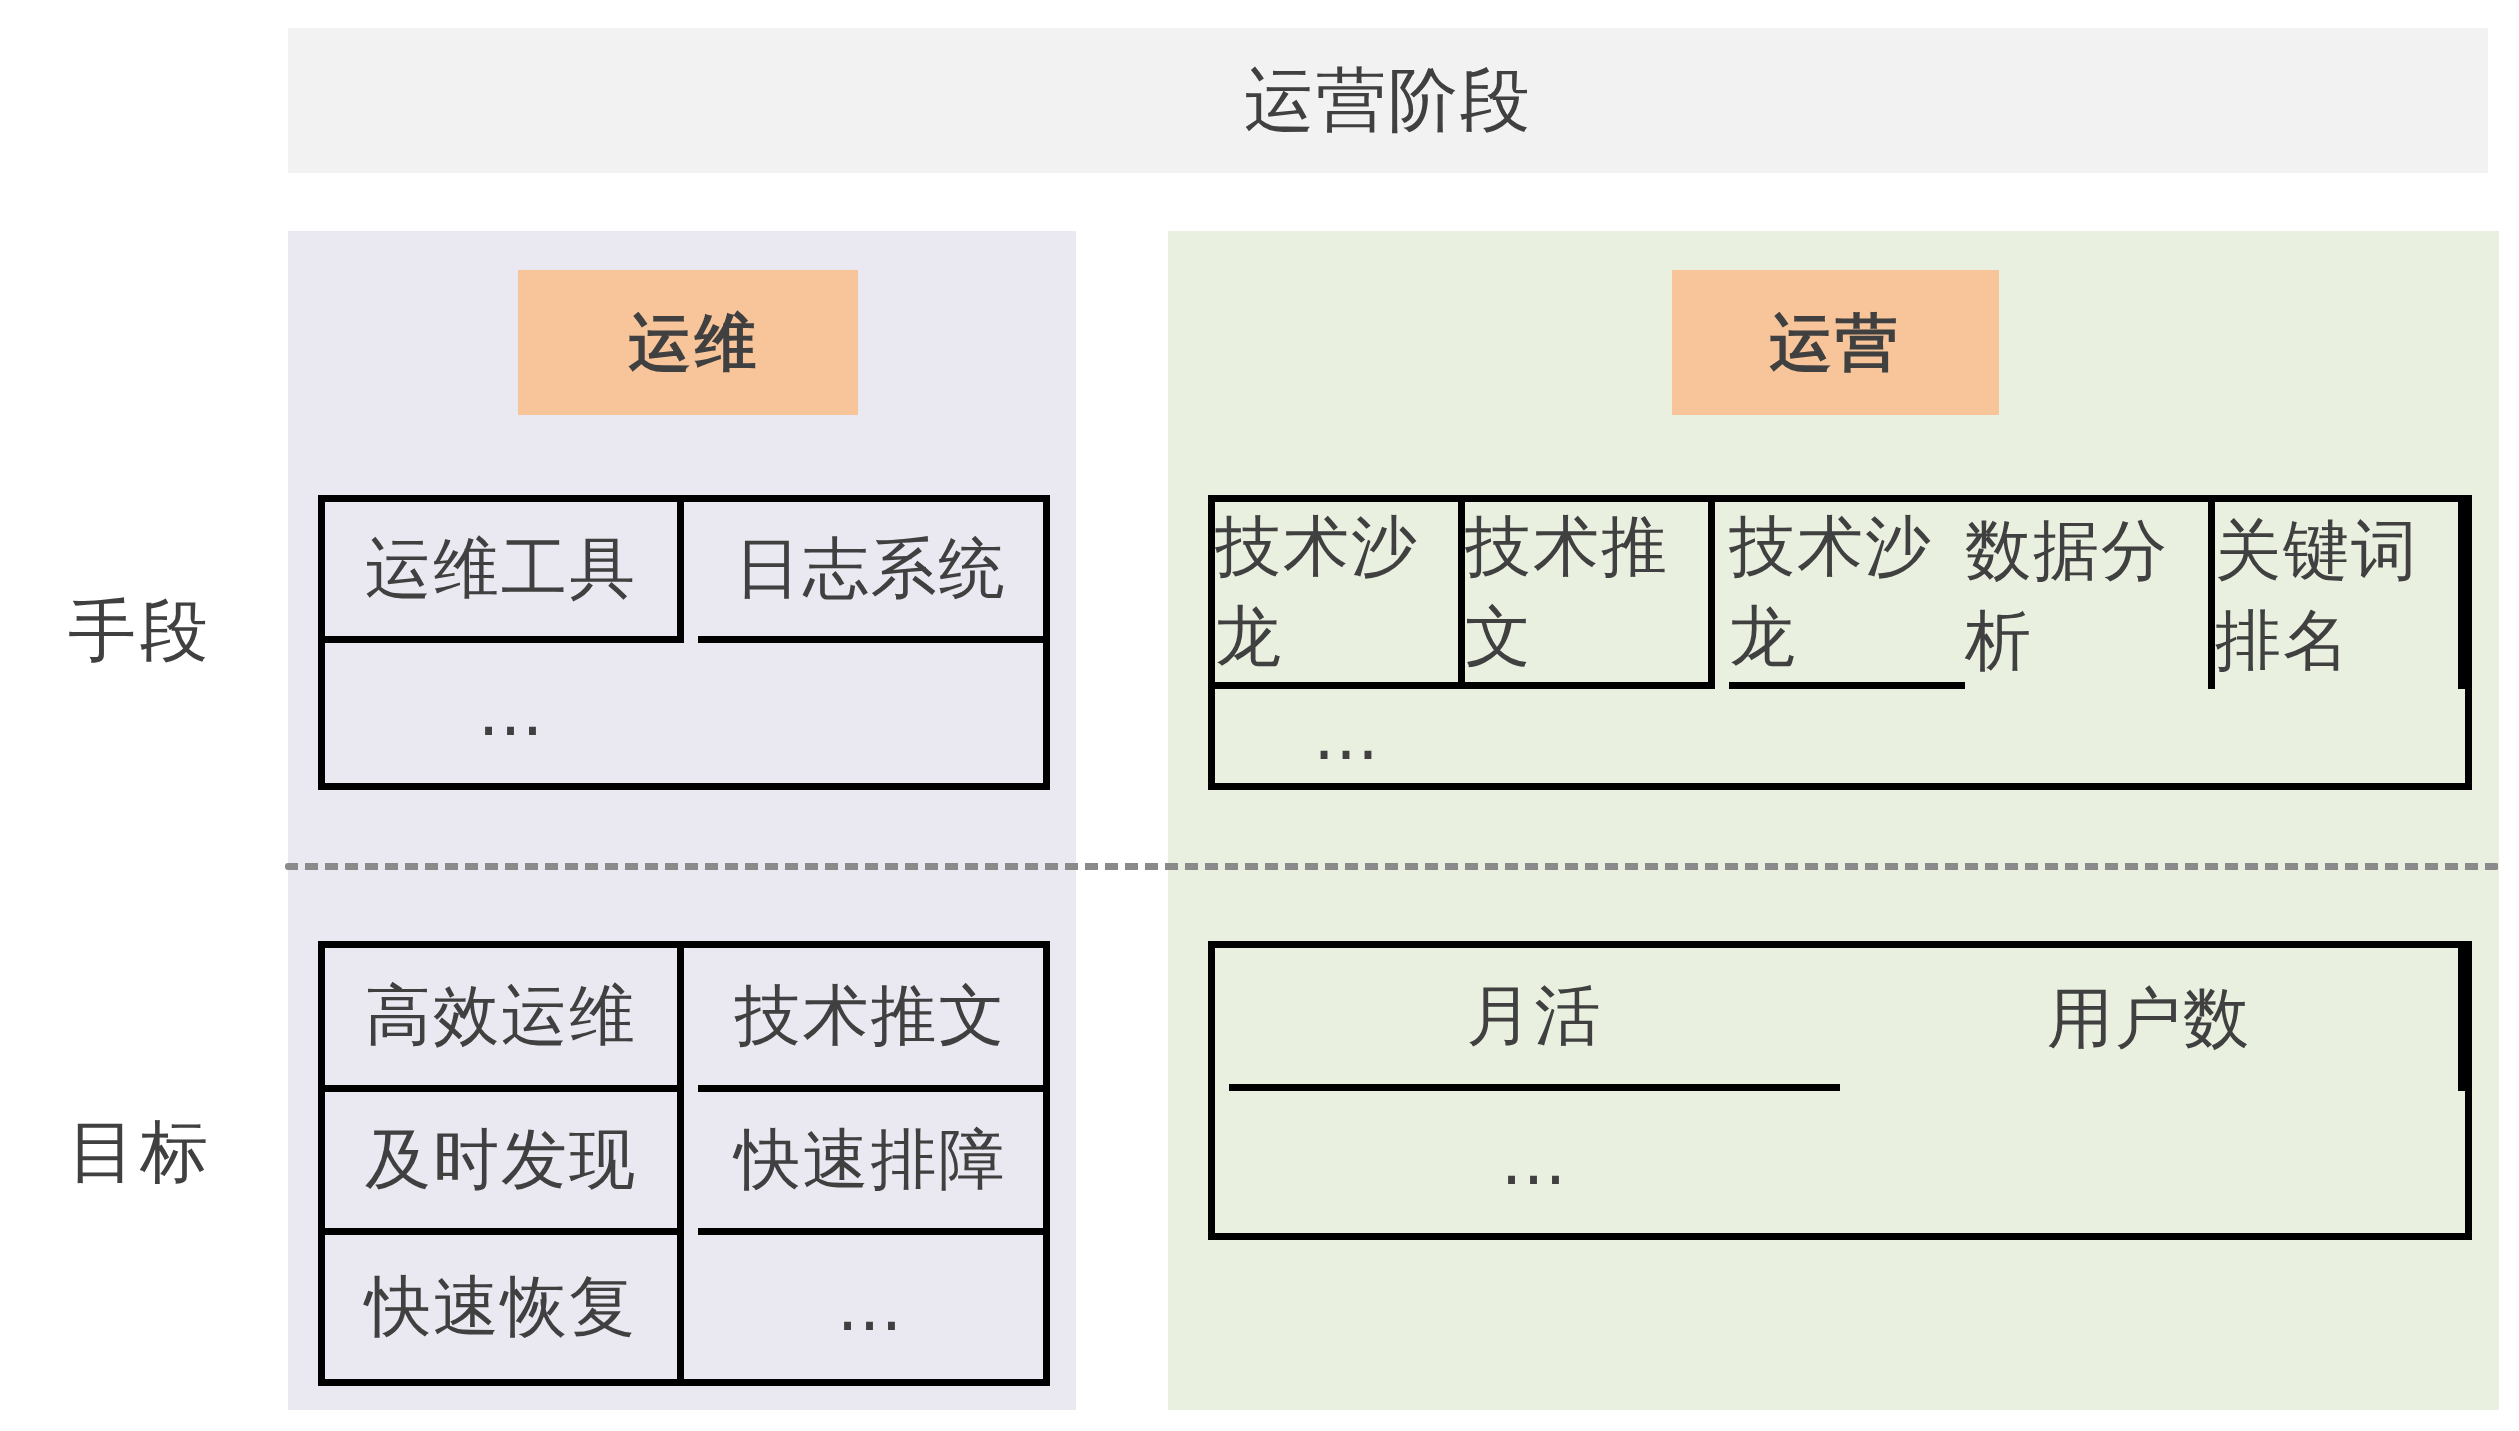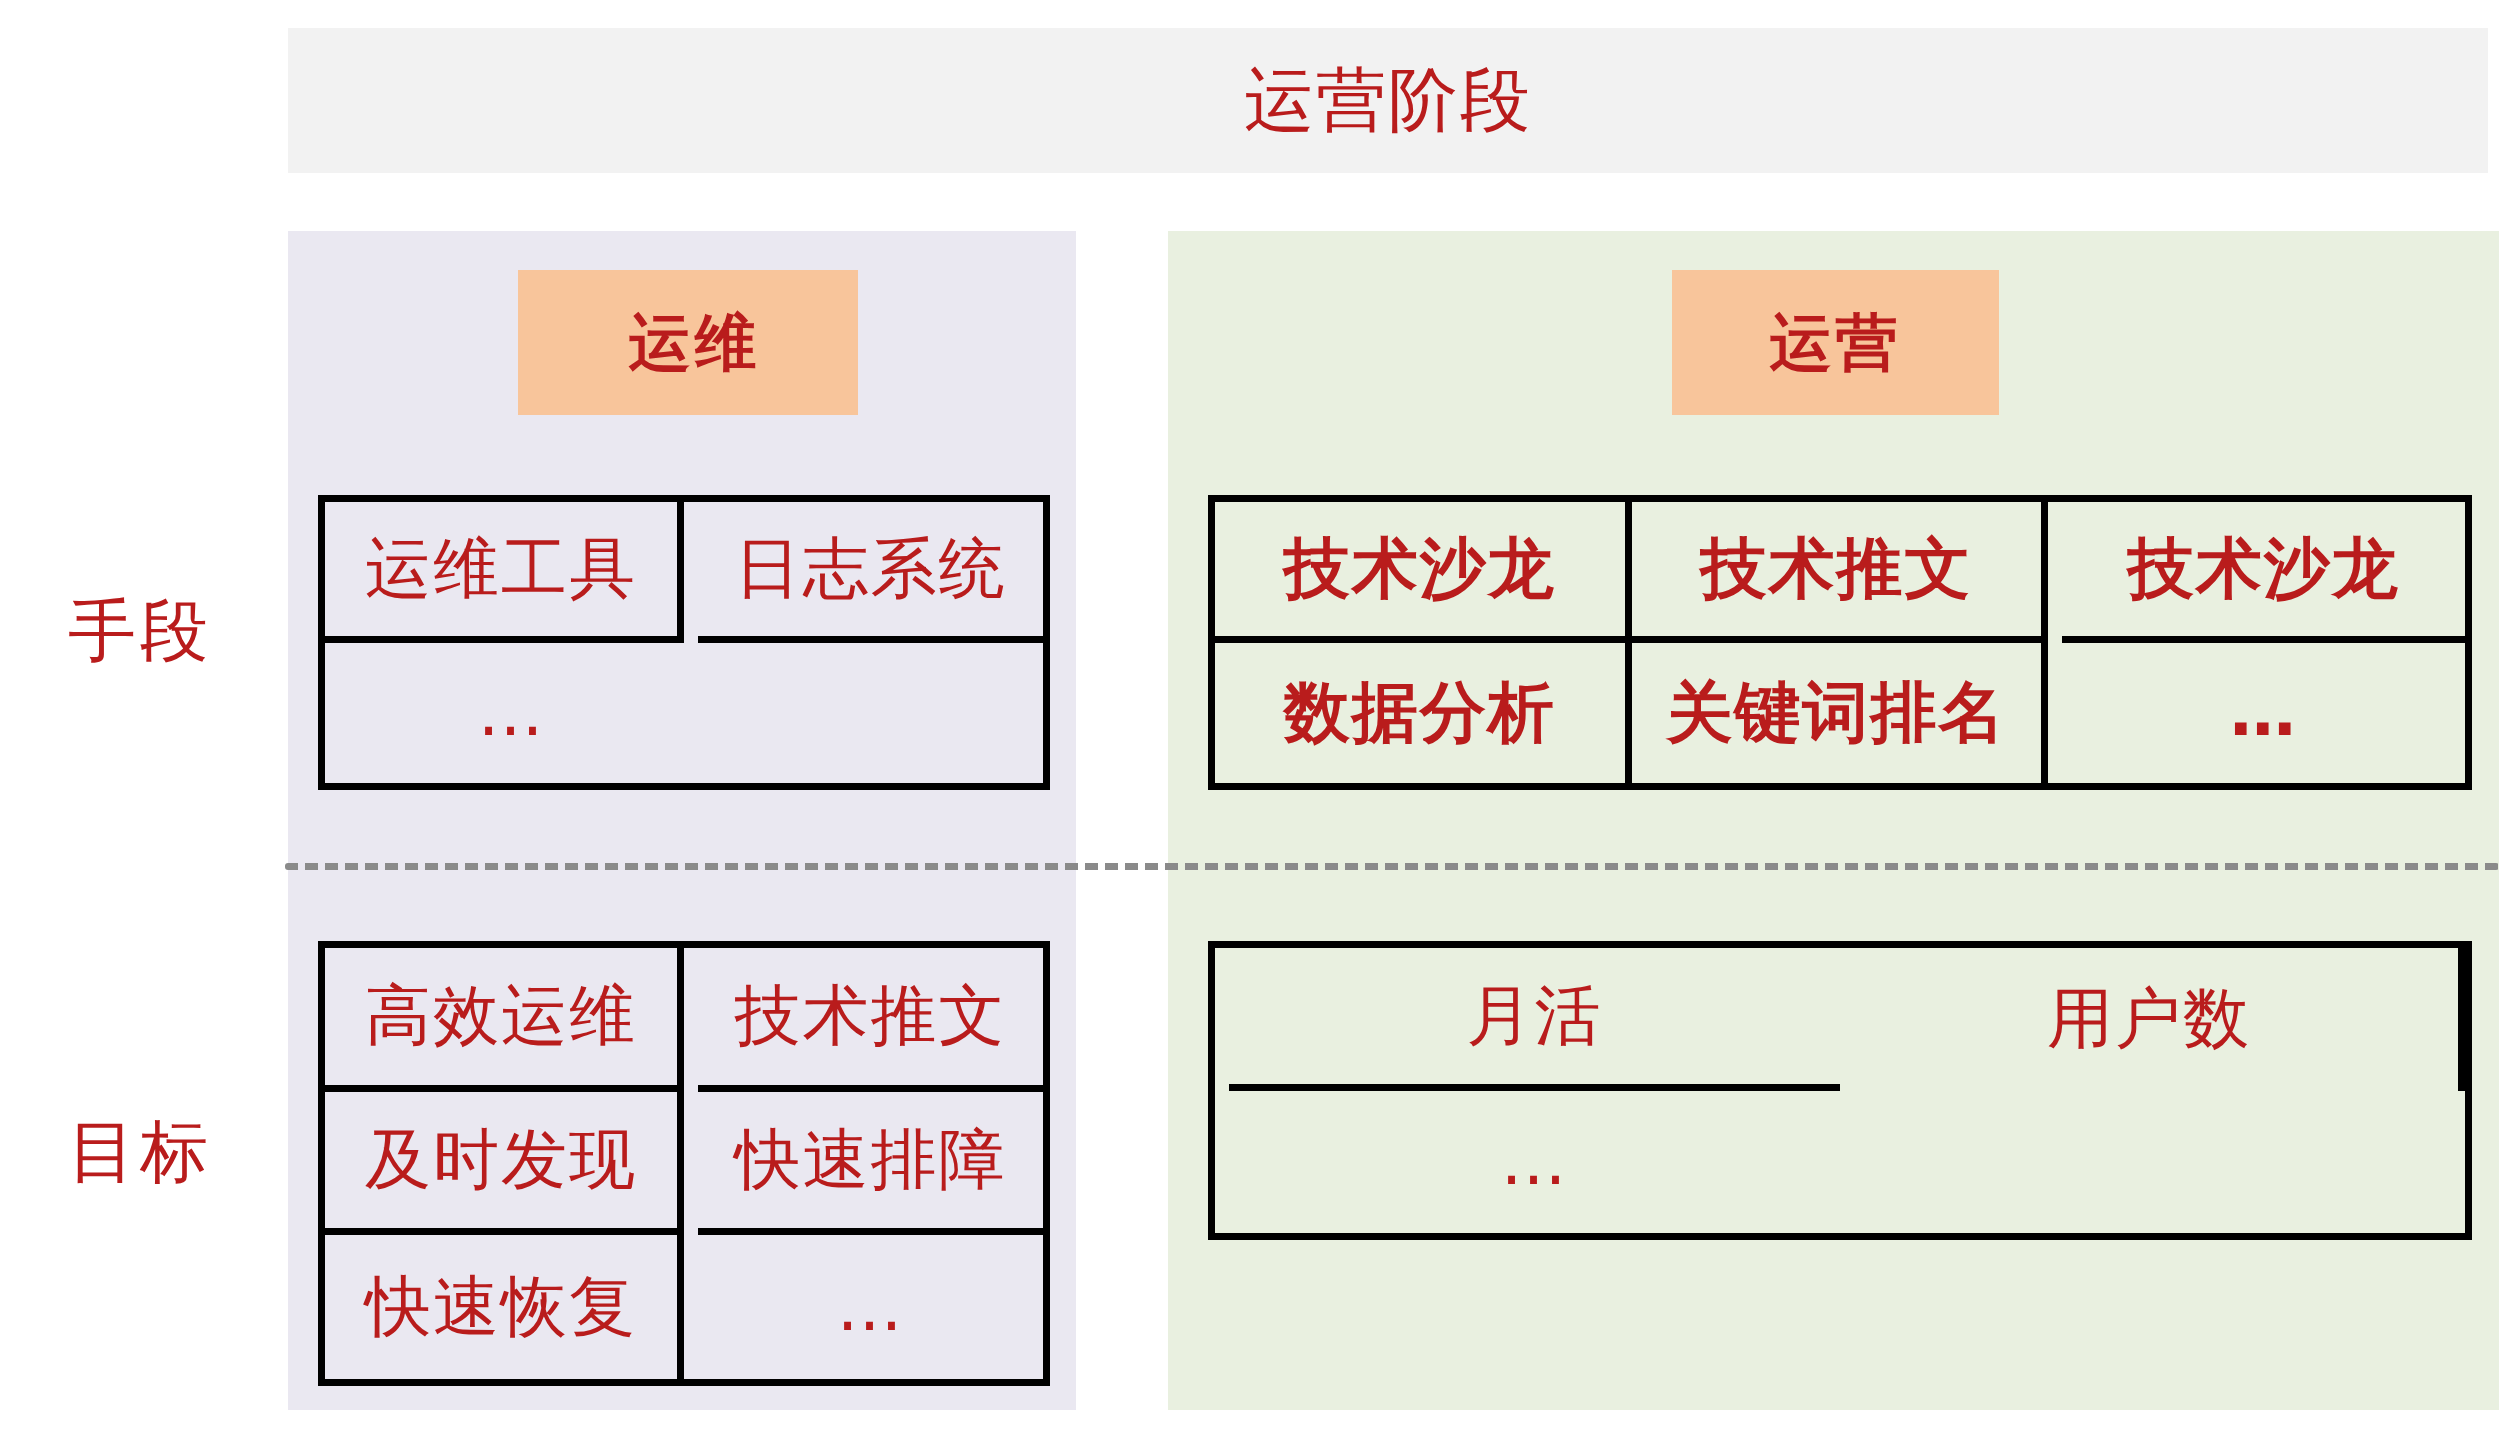--- a/index.html
+++ b/index.html
@@ -1,21 +1,21 @@
 <!DOCTYPE html>
 <html><head>
 <meta charset="utf-8">
 <style>
   html,body{margin:0;padding:0;background:#ffffff;}
   .canvas{
     position:relative;
     width:2519px;height:1431px;
     background:#ffffff;
     font-family:"DejaVu Sans","Liberation Sans",sans-serif;
-    color:#b91c1c;
+    color:#404040;
     overflow:hidden;
     border-radius:7px;
   }
   .banner{
     position:absolute;left:288px;top:28px;width:2200px;height:145px;
     background:#f2f2f2;
     display:flex;align-items:center;justify-content:center;
     font-size:70px;letter-spacing:2px;
   }
   .panel{position:absolute;top:231px;height:1179px;}
@@ -29,21 +29,21 @@
   }
   .chip.ops{left:518px;padding-left:13px;}
   .chip.biz{left:1672px;}
   .tbl{
     position:absolute;
     display:grid;
     border:7px solid #000;
     box-sizing:border-box;
   }
   .tbl-methods-ops {left:318px;top:495px;width:732px;height:295px;grid-template-columns:1fr 1fr;grid-template-rows:1fr 1fr;}
-  .tbl-methods-biz {left:1208px;top:495px;width:1264px;height:295px;grid-template-columns:1fr 1fr 1fr;grid-template-rows:1fr 1fr;font-weight:bold;}
+  .tbl-methods-biz {left:1208px;top:495px;width:1264px;height:295px;grid-template-columns:1fr 1fr 1fr 1fr 1fr;grid-template-rows:1fr 1fr;}
   .tbl-goals-ops   {left:318px;top:941px;width:732px;height:445px;grid-template-columns:1fr 1fr;grid-template-rows:1fr 1fr 1fr;}
   .tbl-goals-biz   {left:1208px;top:941px;width:1264px;height:299px;grid-template-columns:1fr 1fr;grid-template-rows:1fr 1fr;}
   .cell{
     display:flex;align-items:center;justify-content:center;
     font-size:66px;letter-spacing:2px;
     border-right:7px solid #000;border-bottom:7px solid #000;
     box-sizing:border-box;
   }
   .cell.lastcol{border-right:none;margin-left:14px;}
   .cell.lastrow{border-bottom:none;}

